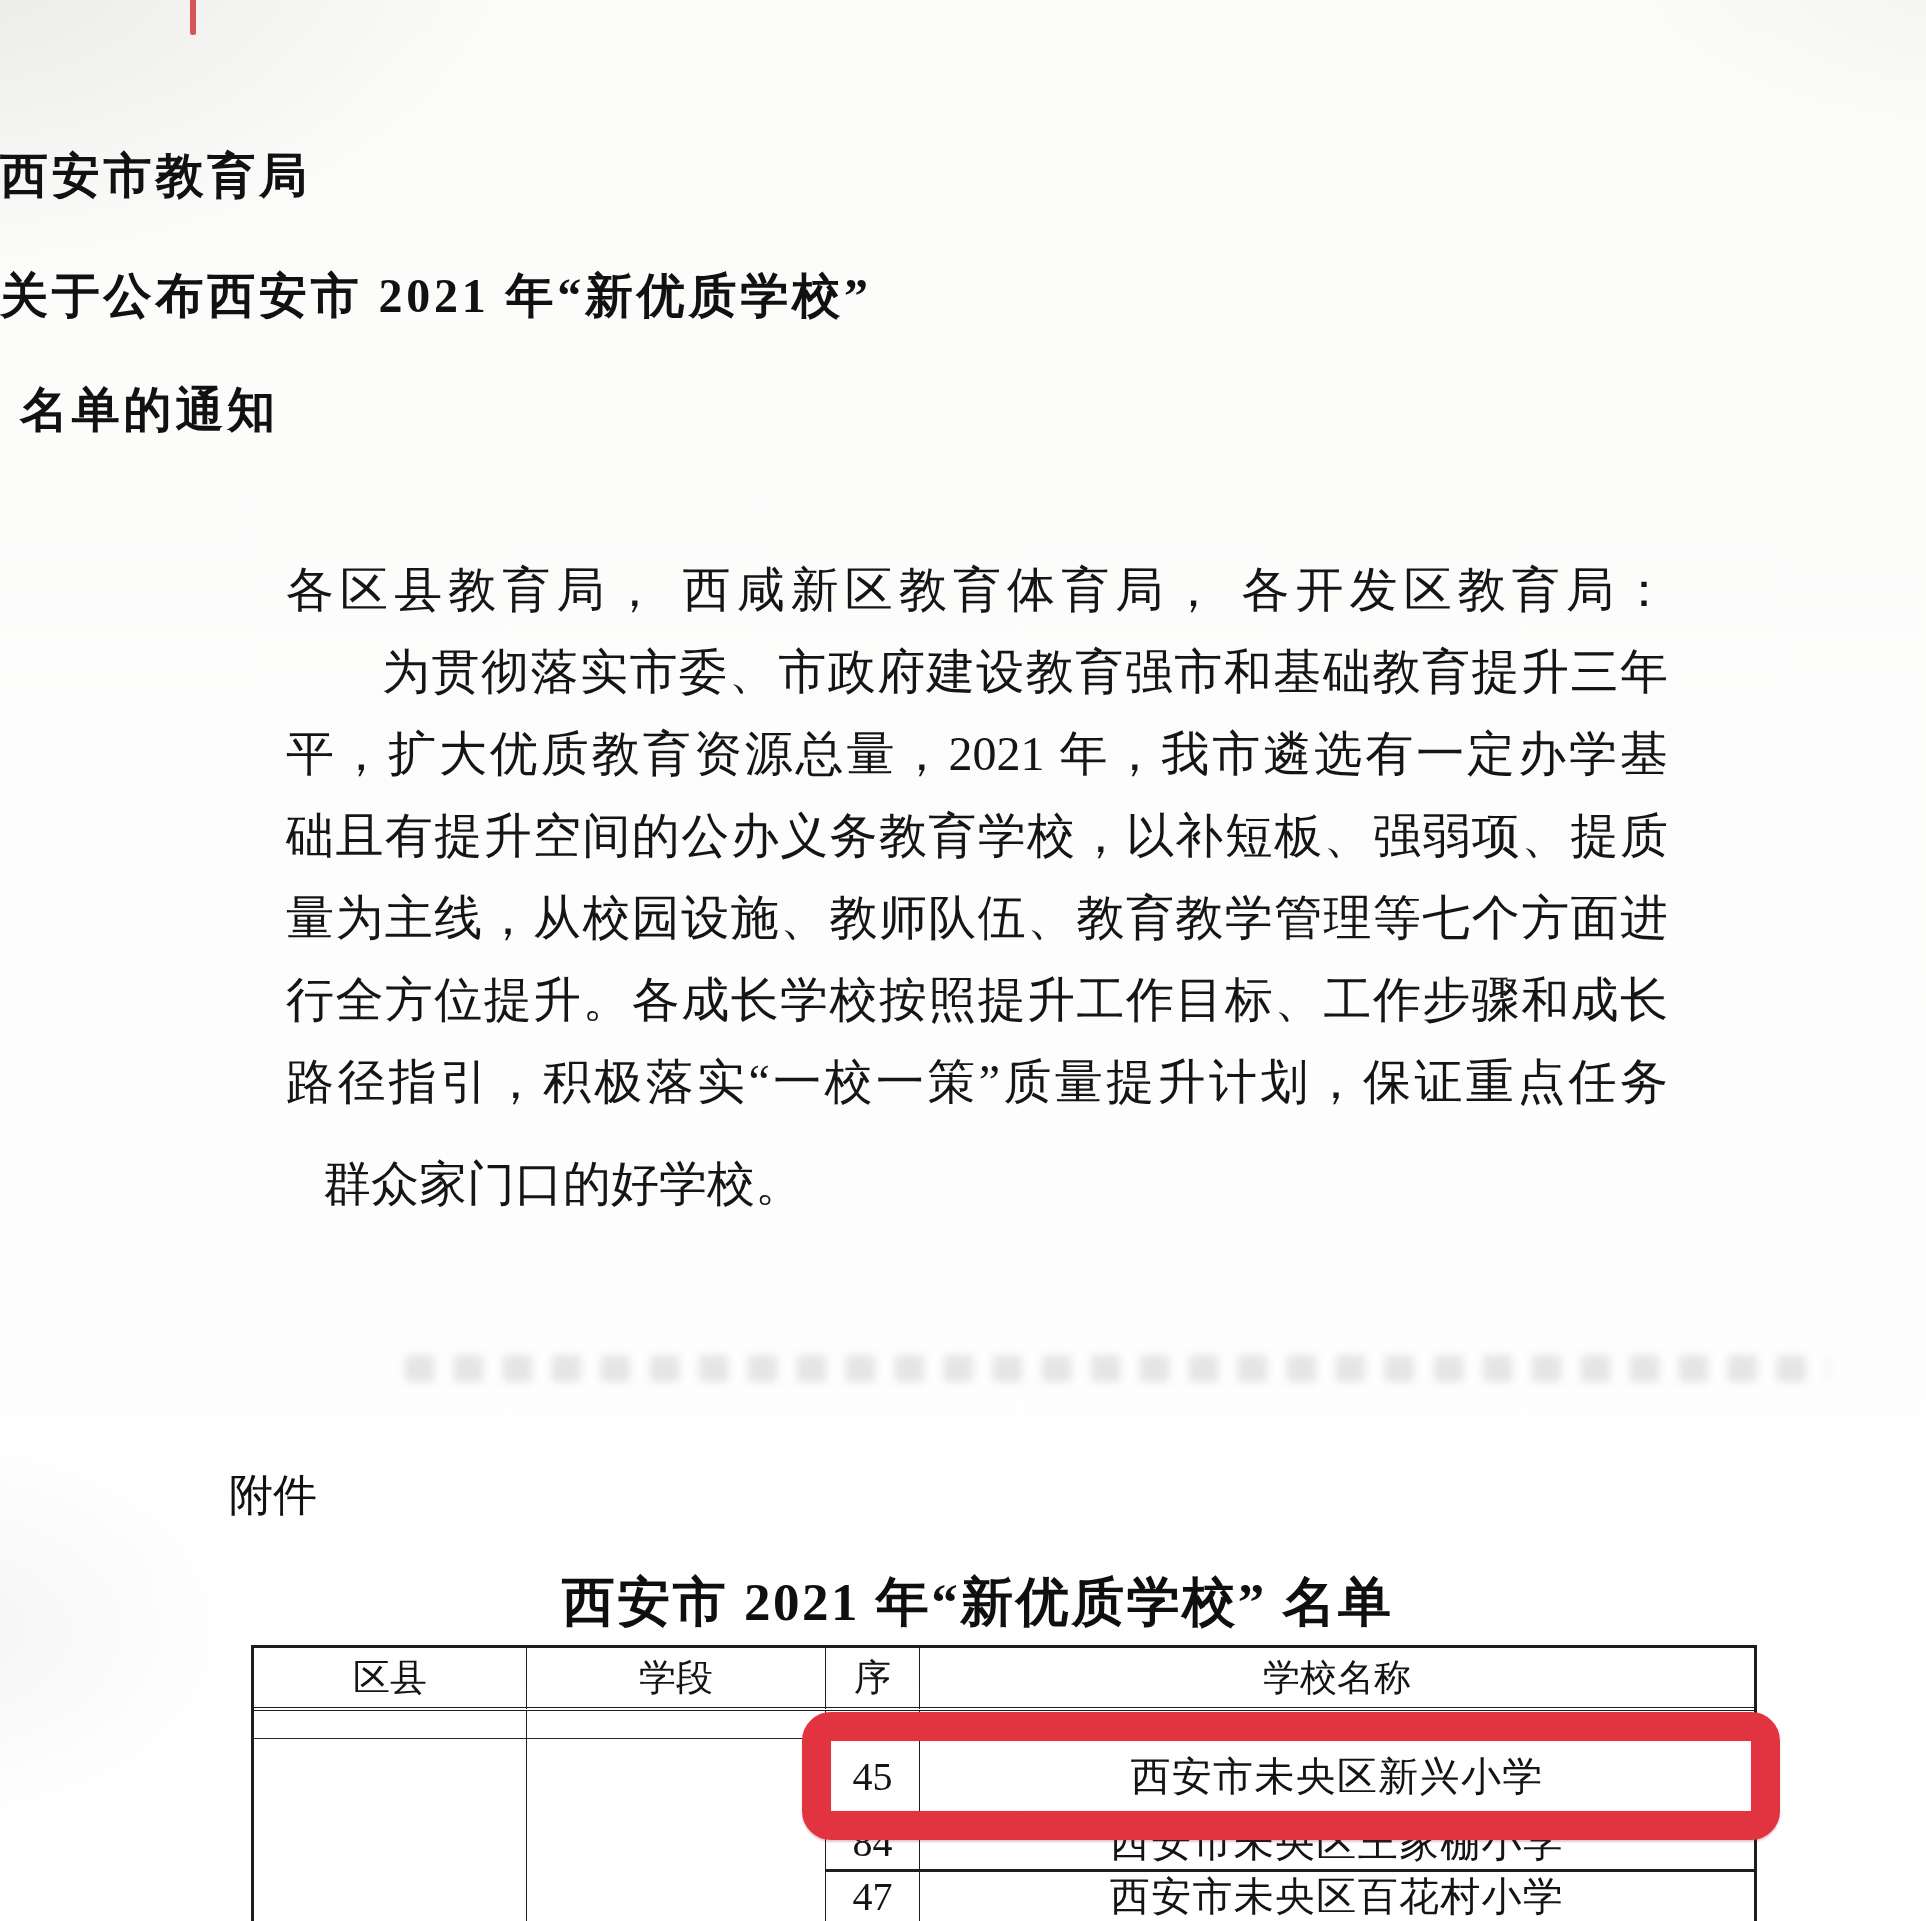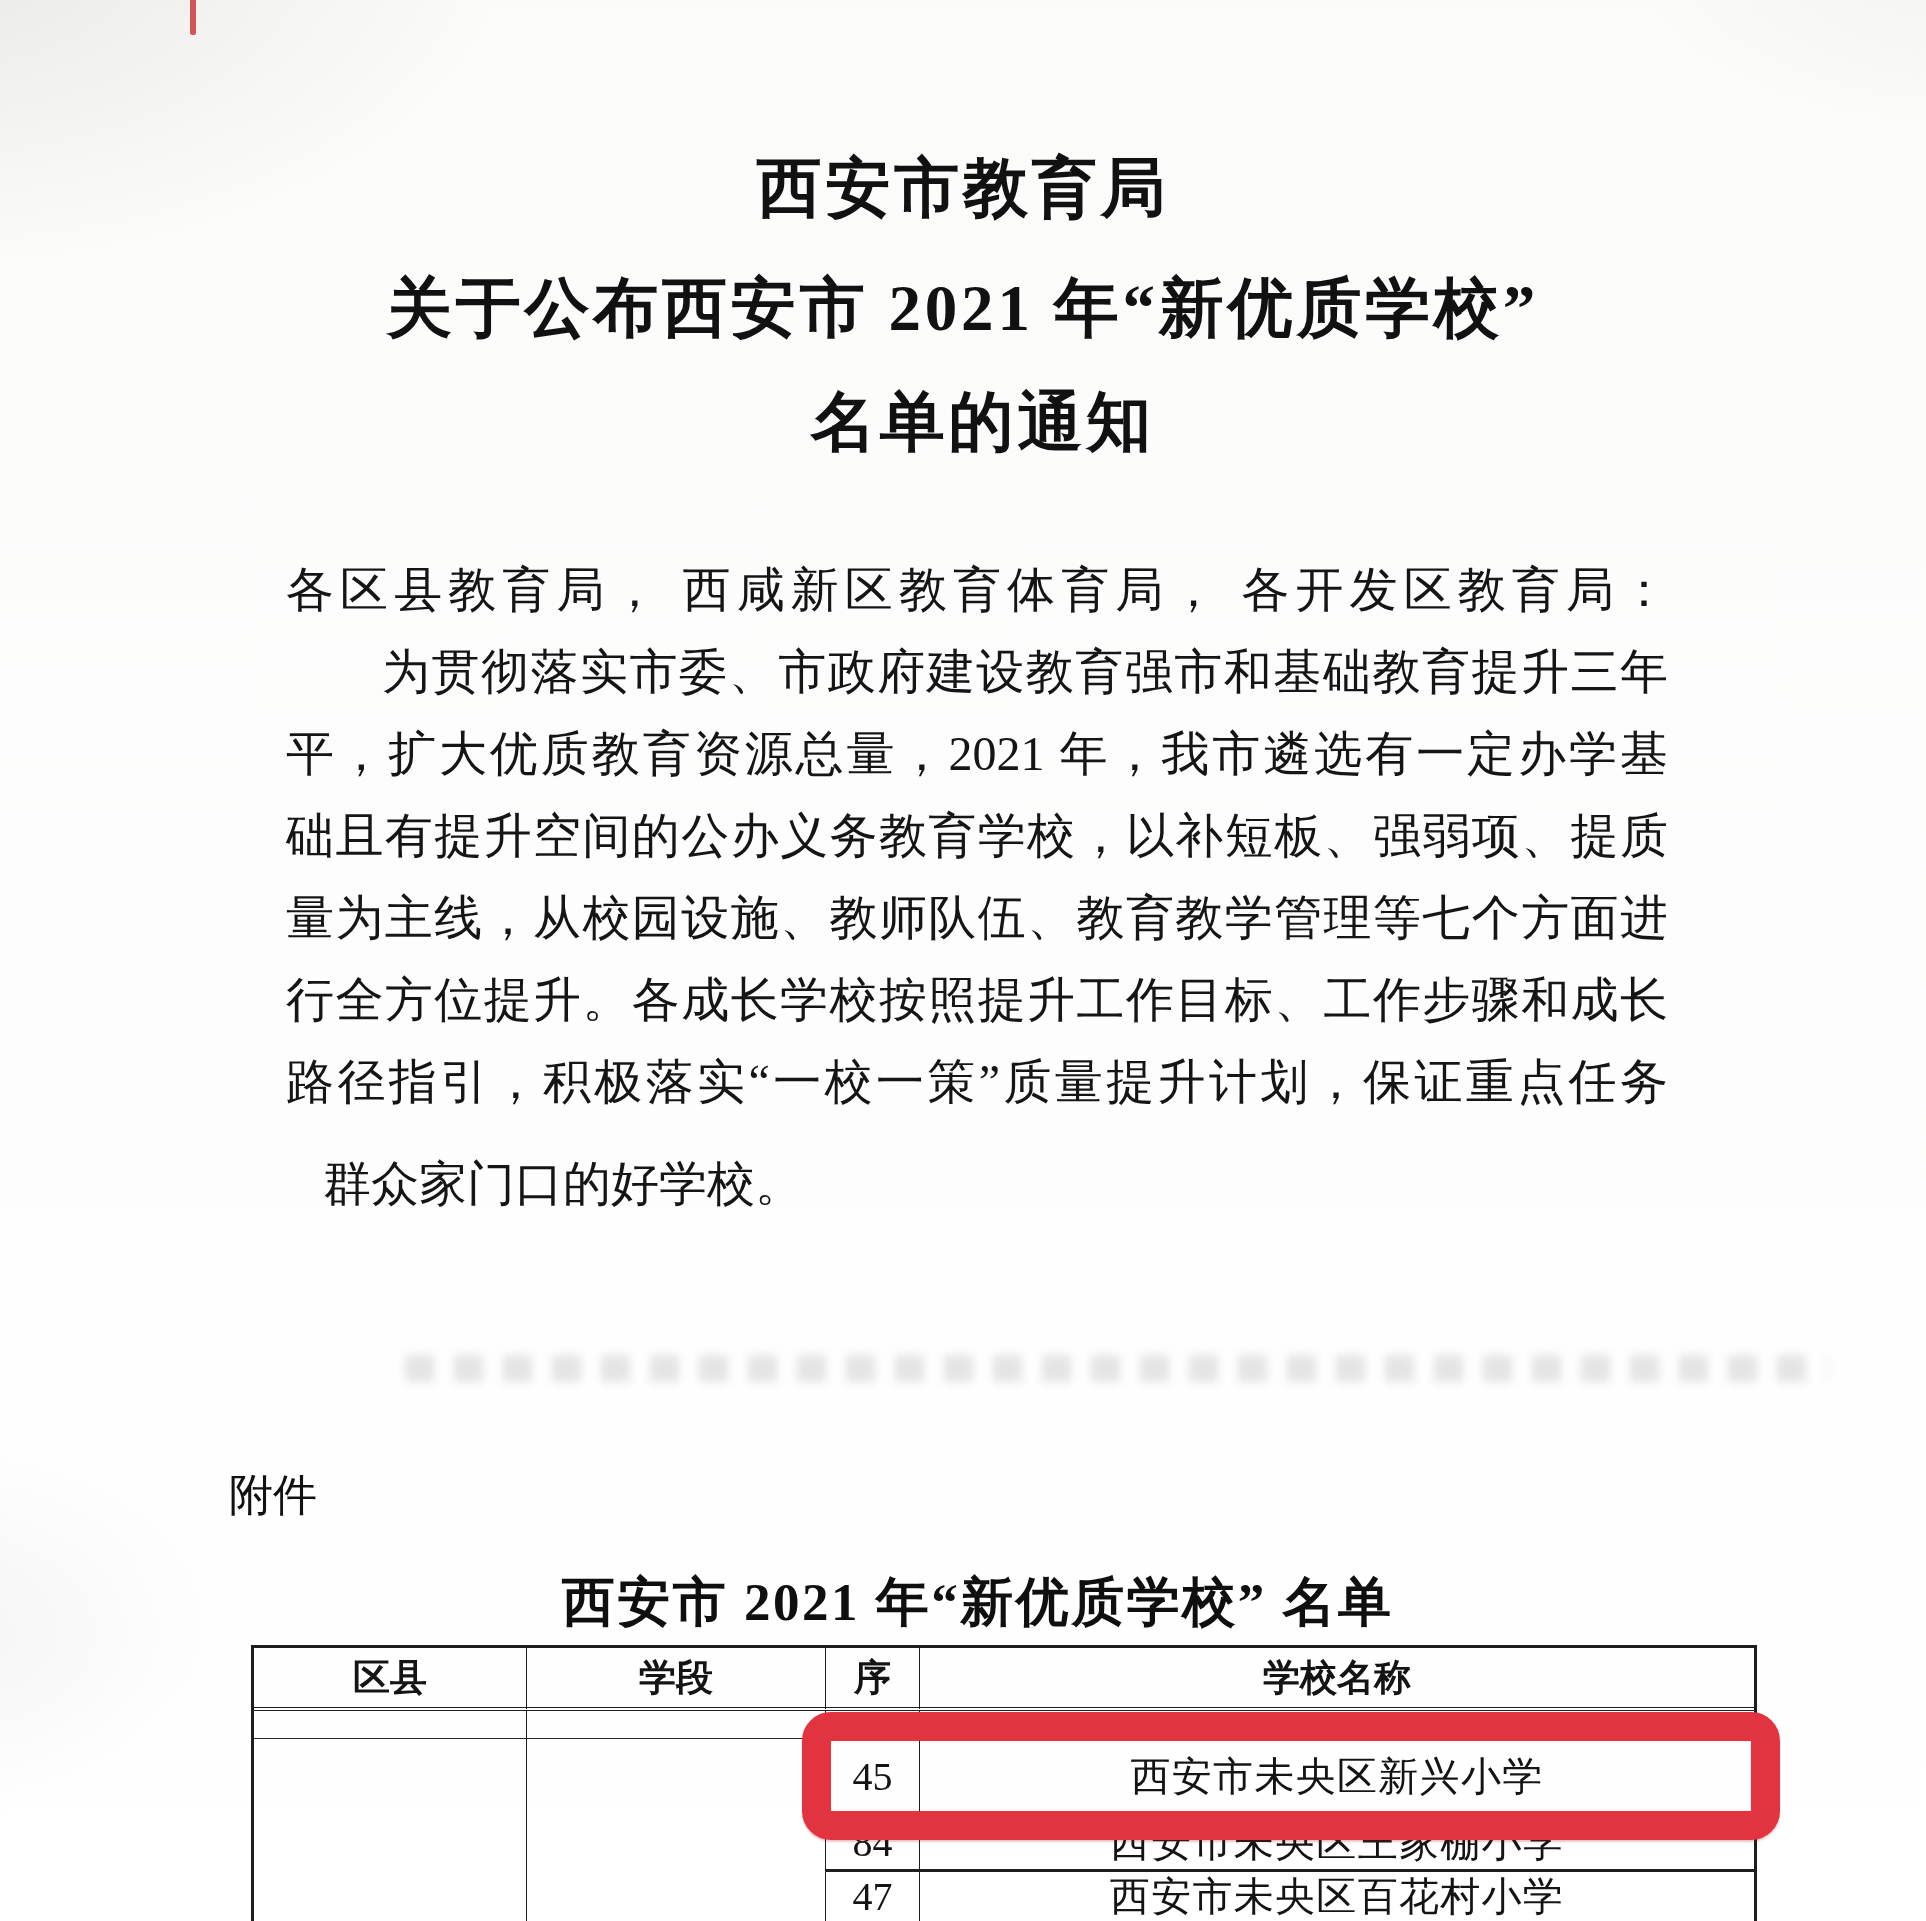--- a/index.html
+++ b/index.html
@@ -11,22 +11,22 @@
       radial-gradient(1075px 601px at -4% -3%, rgba(0,0,0,0.075), rgba(0,0,0,0) 55%),
       radial-gradient(696px 316px at 104% -2%, rgba(0,0,0,0.035), rgba(0,0,0,0) 55%),
       radial-gradient(569px 380px at -3% 85%, rgba(0,0,0,0.04), rgba(0,0,0,0) 50%),
       linear-gradient(#fbfbfa,#ffffff);
   }
   .page{position:absolute;inset:0;}
 
   
   .title-block{position:absolute;left:0;top:0;width:1926px;}
   .doc-title{
-    position:absolute;left:0;width:1926px;text-align:center;
-    font-weight:700;font-size:65px;letter-spacing:3.8px;color:#111;
+    position:absolute;left:0;width:1926px;text-align:left;
+    font-weight:700;font-size:48px;letter-spacing:3.8px;color:#111;
     white-space:nowrap;
   }
   .t1{top:144px;}
   .t2{top:264px;}
   .t3{top:378px;margin-left:20px;}
 
   
   .body-text{position:absolute;left:286px;top:549px;width:1382px;font-size:48px;color:#151515;}
   .line{height:82px;line-height:82px;white-space:nowrap;}
   .just{text-align:justify;text-align-last:justify;white-space:normal;}
@@ -59,21 +59,21 @@
     grid-template-columns:273px 299px 94px 834px;
     grid-template-rows:63px 28px 77px 56px 51px 38px;
     border:3.2px solid #1d1d1d;
     background:rgba(255,255,255,0.35);
   }
   .cell{
     display:flex;align-items:center;justify-content:center;
     font-size:39px;color:#141414;overflow:hidden;
   }
   .vline{border-right:1.9px solid #1d1d1d;}
-  .hdr{font-weight:700;font-size:37px;border-bottom:4.4px double #1d1d1d;text-align:center;}
+  .hdr{font-weight:400;font-size:37px;border-bottom:4.4px double #1d1d1d;text-align:center;}
   .spacer{border-bottom:1.9px solid #262626;}
   .merged{grid-row:3/7;}
   .r45{border-bottom:2.5px solid #1d1d1d;}
   .r46{border-bottom:3.2px solid #1f1f1f;}
   .r47{border-bottom:2.5px solid #1d1d1d;}
   .seq{font-size:40px;}
   .school{font-weight:400;font-size:40px;letter-spacing:1.3px;}
 
   
   .highlight-box{

